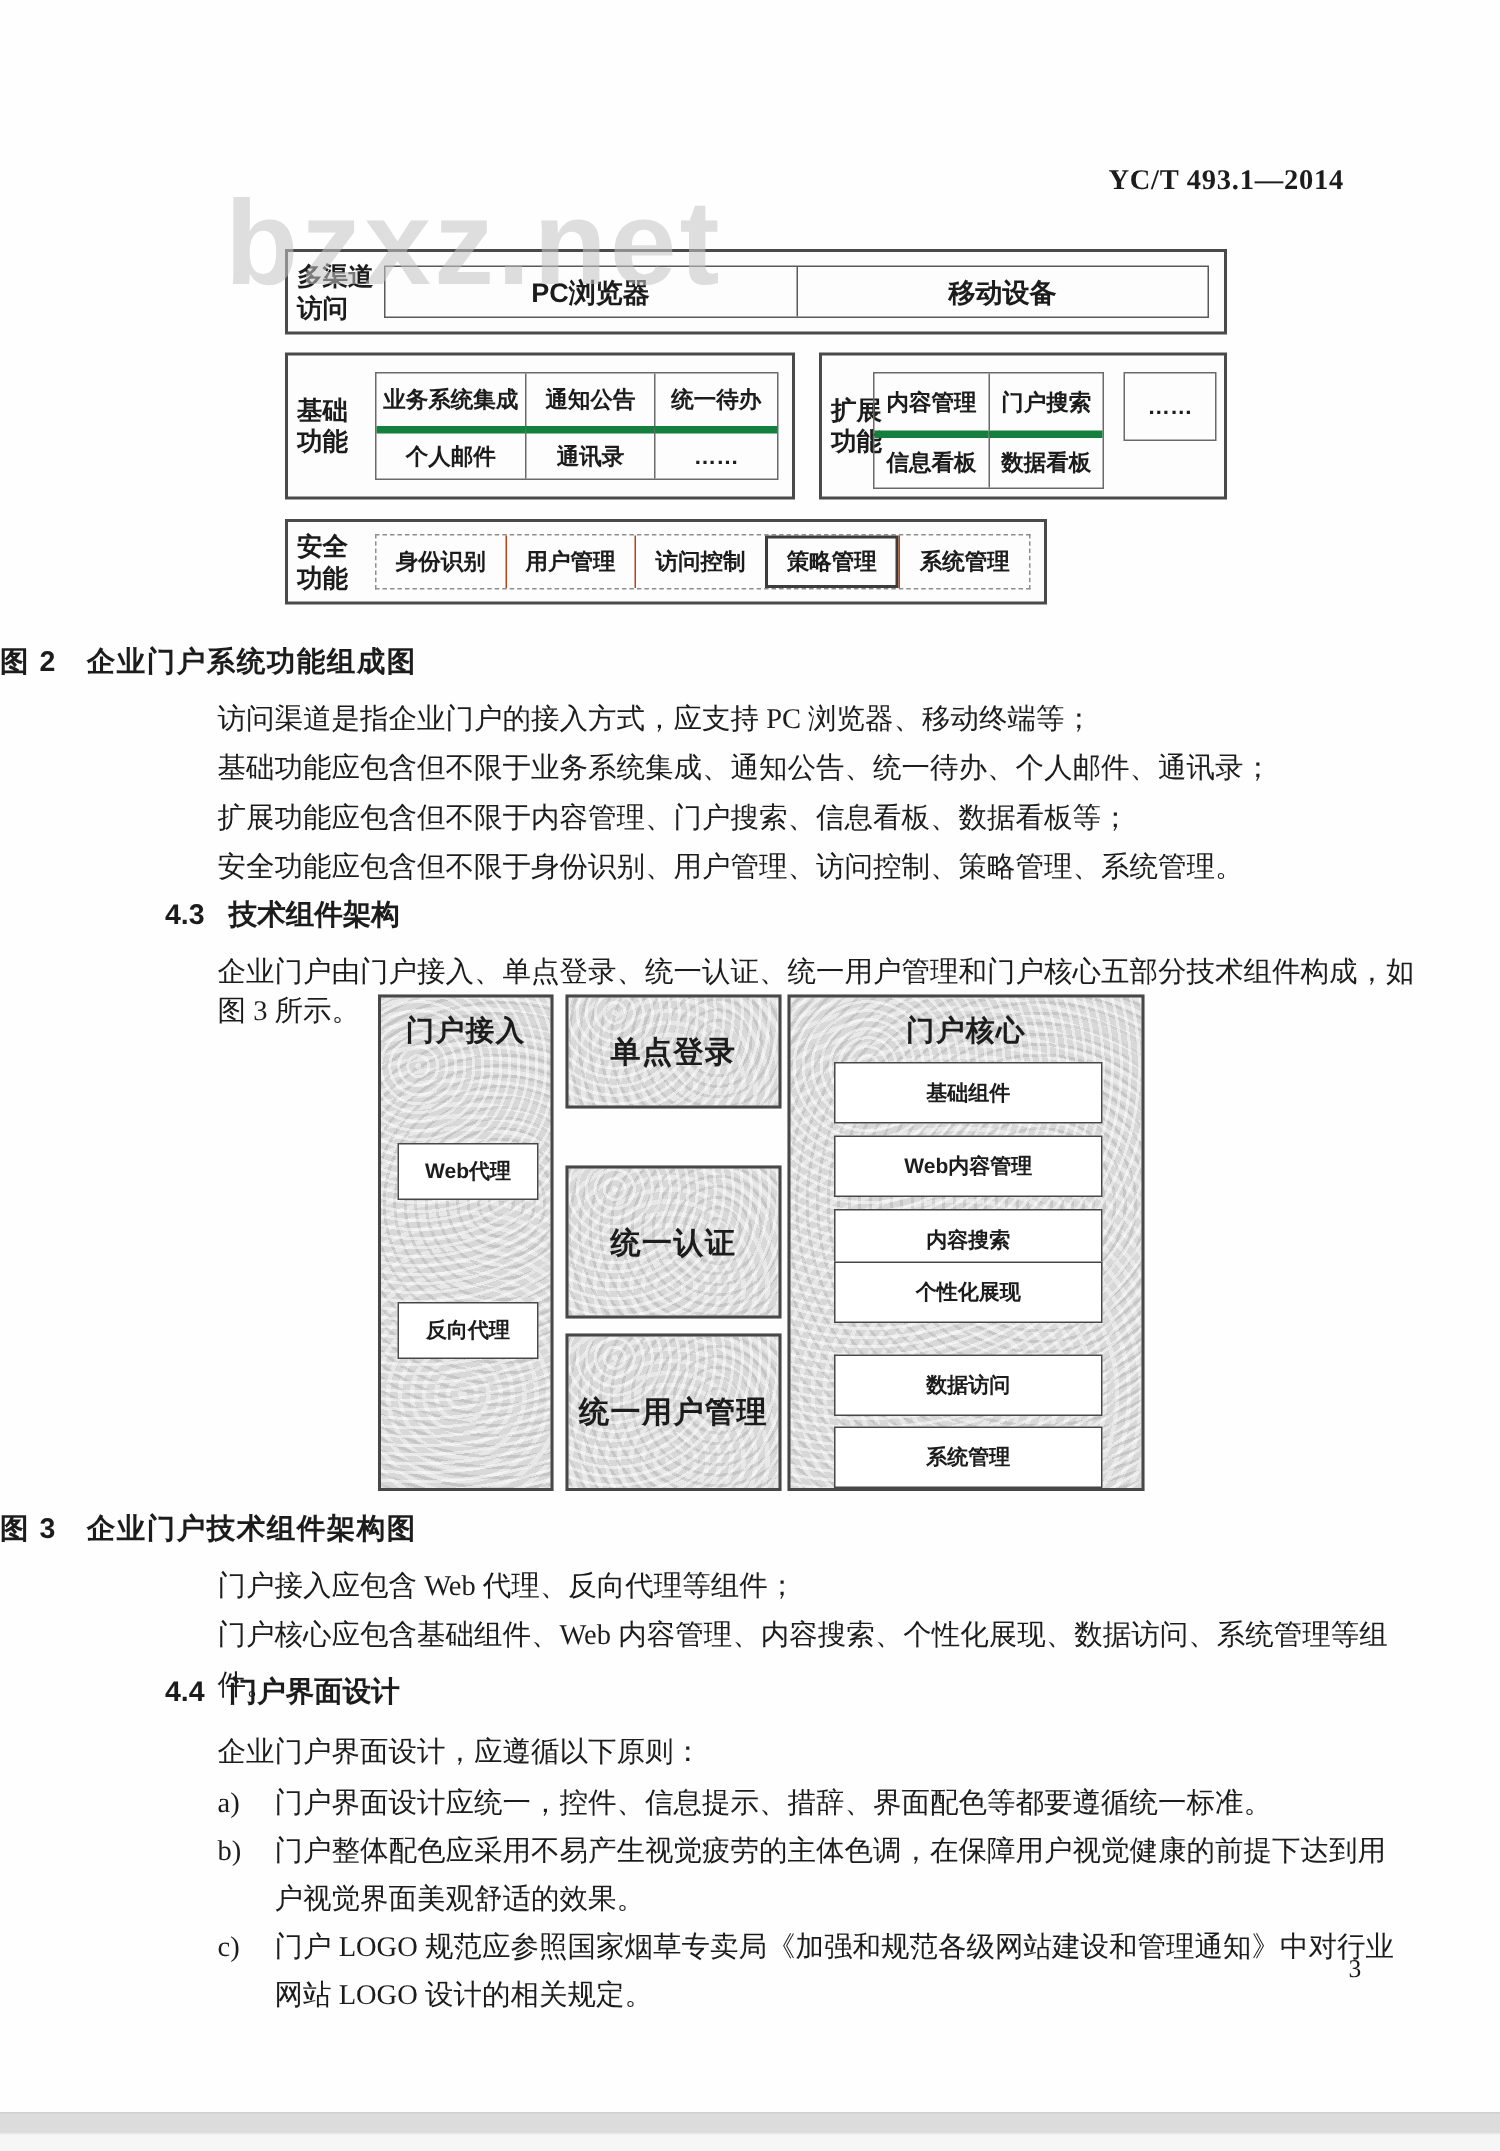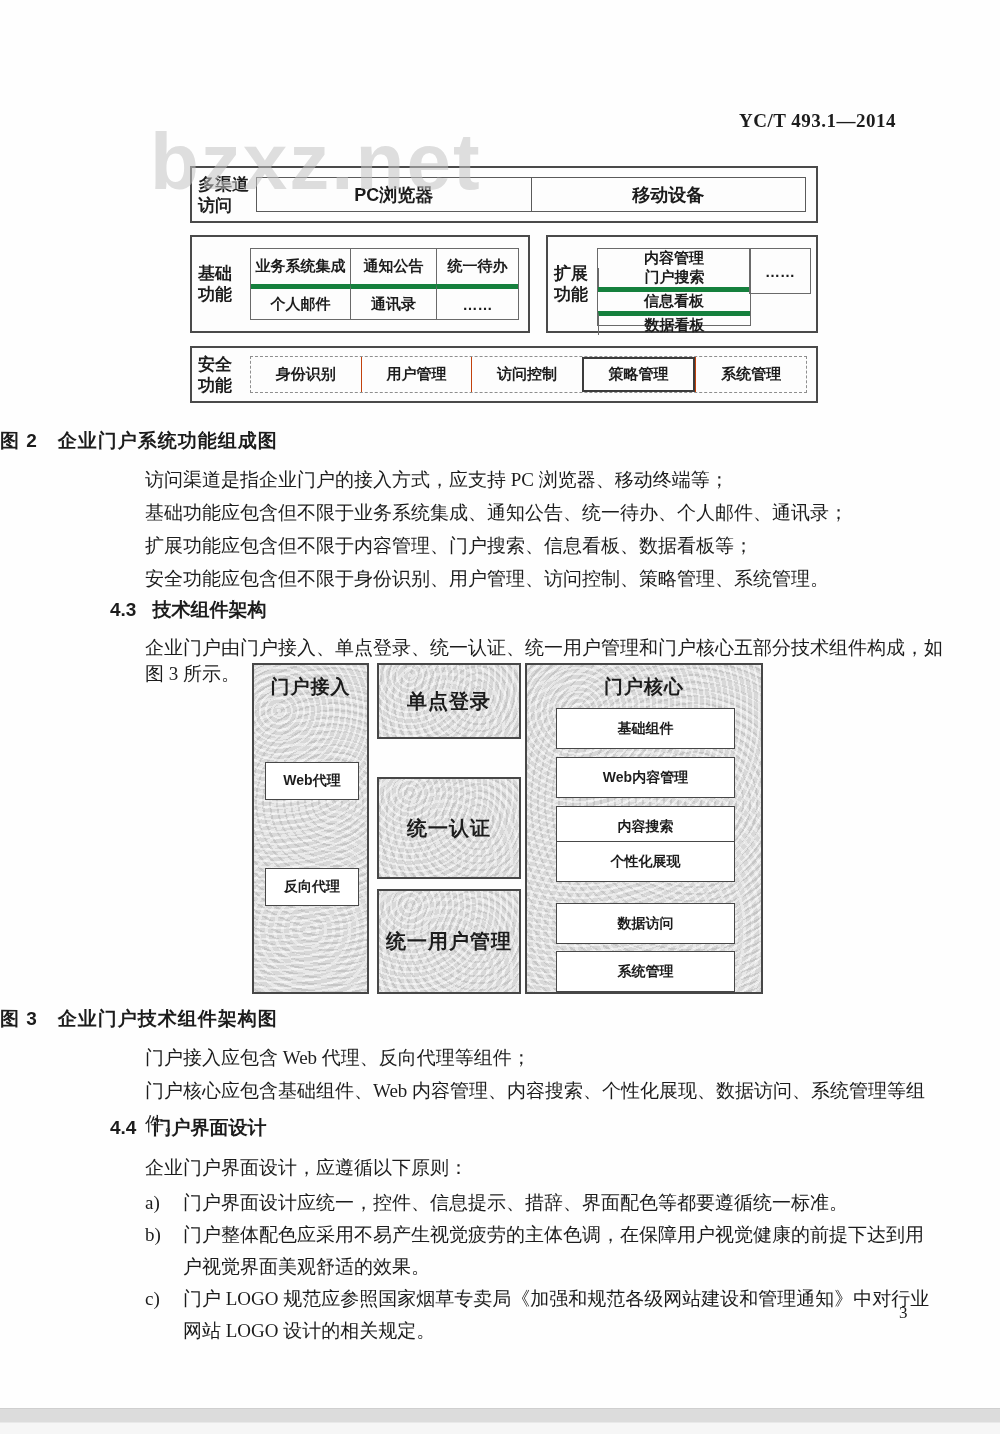--- a/index.html
+++ b/index.html
@@ -12,37 +12,37 @@
   .watermark{position:absolute;left:150px;top:116px;font-family:"Liberation Sans","DejaVu Sans",sans-serif;
              font-weight:700;font-size:80px;letter-spacing:2px;color:#c4c4c4;opacity:.55;
              z-index:6;pointer-events:none;}
 
   
   .fig2{position:absolute;left:190px;top:166px;width:630px;}
   .f2-box{position:absolute;border:2px solid #4a4a4a;background:#fdfdfd;box-sizing:border-box;}
   .f2-row1{left:0;top:0;width:628px;height:57px;}
   .f2-basic{left:0;top:69px;width:340px;height:98px;}
   .f2-extend{left:356px;top:69px;width:272px;height:98px;}
-  .f2-security{left:0;top:180px;width:628px;height:57px;}
+  .f2-security{left:0;top:180px;width:508px;height:57px;}
   .f2-label{position:absolute;left:6px;top:50%;transform:translateY(-50%);width:52px;
             font-weight:700;font-size:17px;line-height:21px;
             font-family:Liberation Serif, serif;}
   .f2-row1-inner{position:absolute;left:64px;top:9px;right:10px;bottom:9px;
                  border:1px solid #5a5a5a;display:flex;}
   .f2-cell{flex:1;display:flex;align-items:center;justify-content:center;
            font-weight:700;font-size:18px;font-family:"Liberation Sans",sans-serif;}
   .f2-row1-inner .f2-cell + .f2-cell{border-left:1px solid #5a5a5a;}
   .f2-grid{position:absolute;left:58px;top:11px;right:9px;bottom:11px;border:1px solid #6a6a6a;
            display:grid;grid-template-rows:1fr 1fr;}
   .g3{grid-template-columns:1.15fr 1fr .95fr;}
   .f2-gcell{display:flex;align-items:center;justify-content:center;font-weight:700;font-size:15px;
             font-family:"Liberation Sans",sans-serif;box-sizing:border-box;}
   .bl{border-left:1px solid #6a6a6a;} .bt{border-top:5px solid #15803d;}
-  .f2e-grid{position:absolute;left:49px;top:11px;width:152px;height:76px;border:1px solid #6a6a6a;
-            display:grid;grid-template-rows:1fr 1fr;grid-template-columns:1fr;}
+  .f2e-grid{position:absolute;left:34px;top:11px;width:152px;height:76px;border:1px solid #6a6a6a;
+            display:grid;grid-template-rows:1fr 1fr;grid-template-columns:1fr 1fr;}
   .f2e-more{position:absolute;left:201px;top:11px;width:62px;height:46px;border:1px solid #6a6a6a;
             display:flex;align-items:center;justify-content:center;font-weight:700;font-size:15px;
             font-family:"Liberation Sans",sans-serif;box-sizing:border-box;}
   .f2s-strip{position:absolute;left:58px;top:8px;right:9px;bottom:8px;border:1px dashed #8e8e8e;
              display:flex;}
   .f2s-cell{flex:1;display:flex;align-items:center;justify-content:center;font-weight:700;
             font-size:15px;font-family:"Liberation Sans",sans-serif;box-sizing:border-box;}
   .f2s-cell + .f2s-cell{border-left:1px solid #c2410c;}
   .f2s-strong{border:2px solid #3c3c3c !important;}
 

